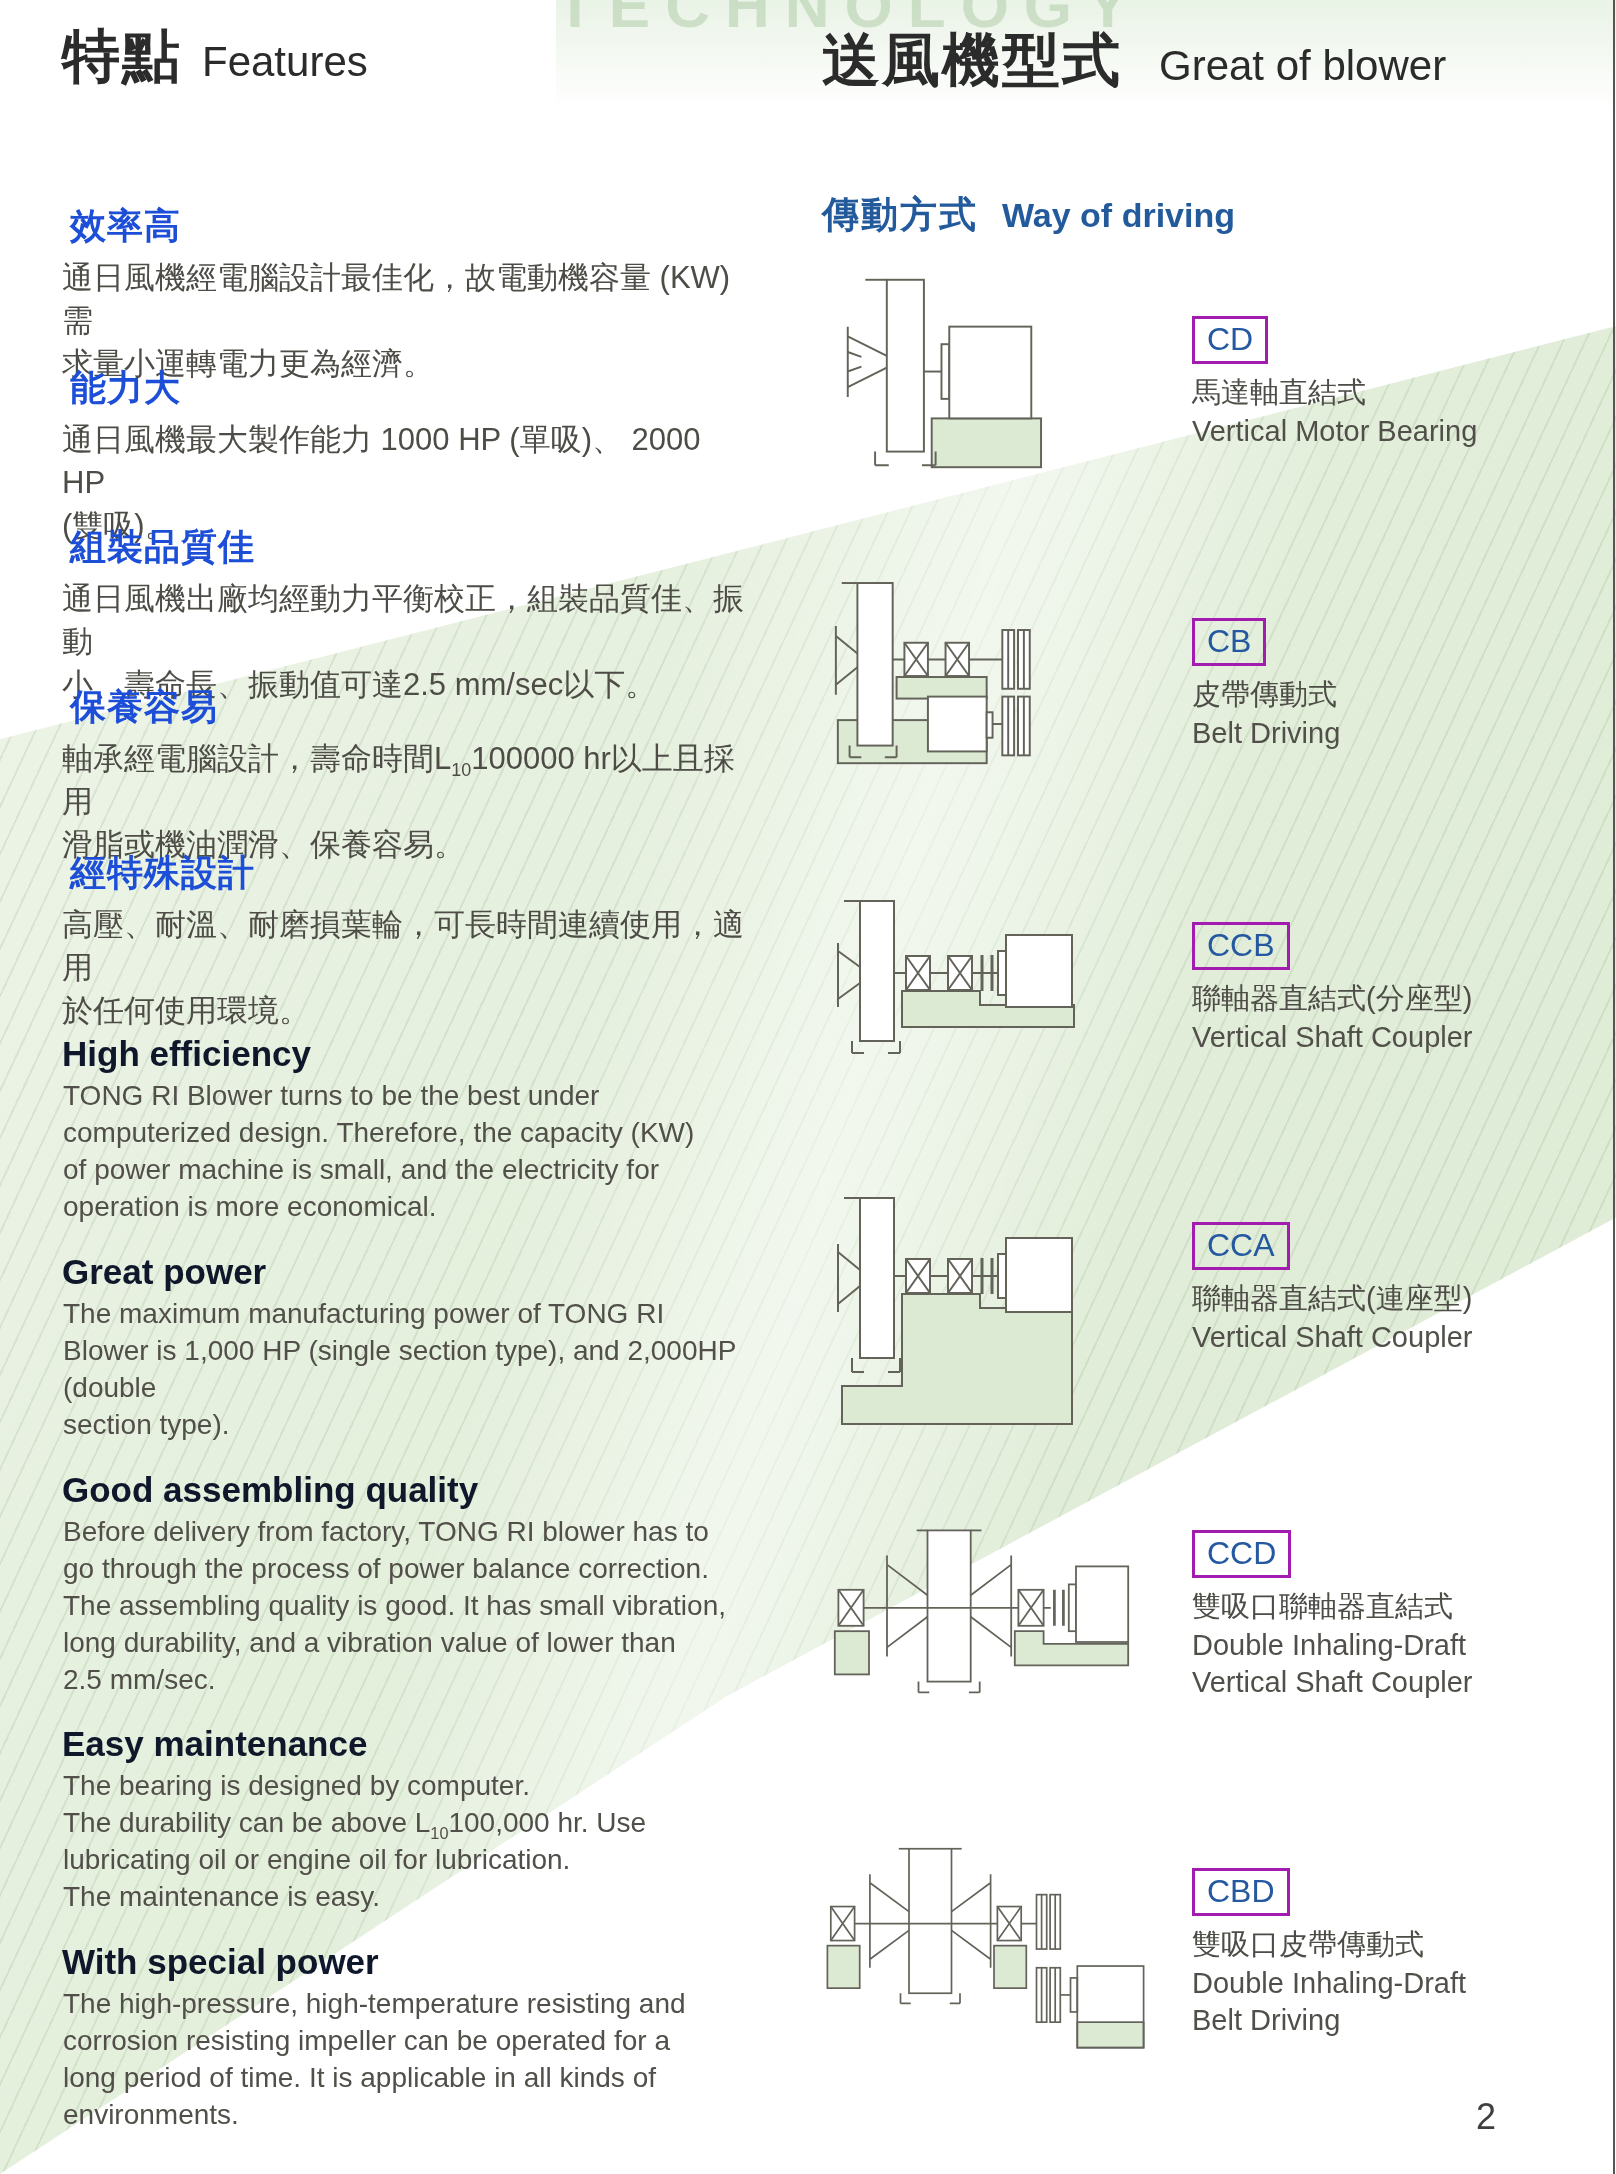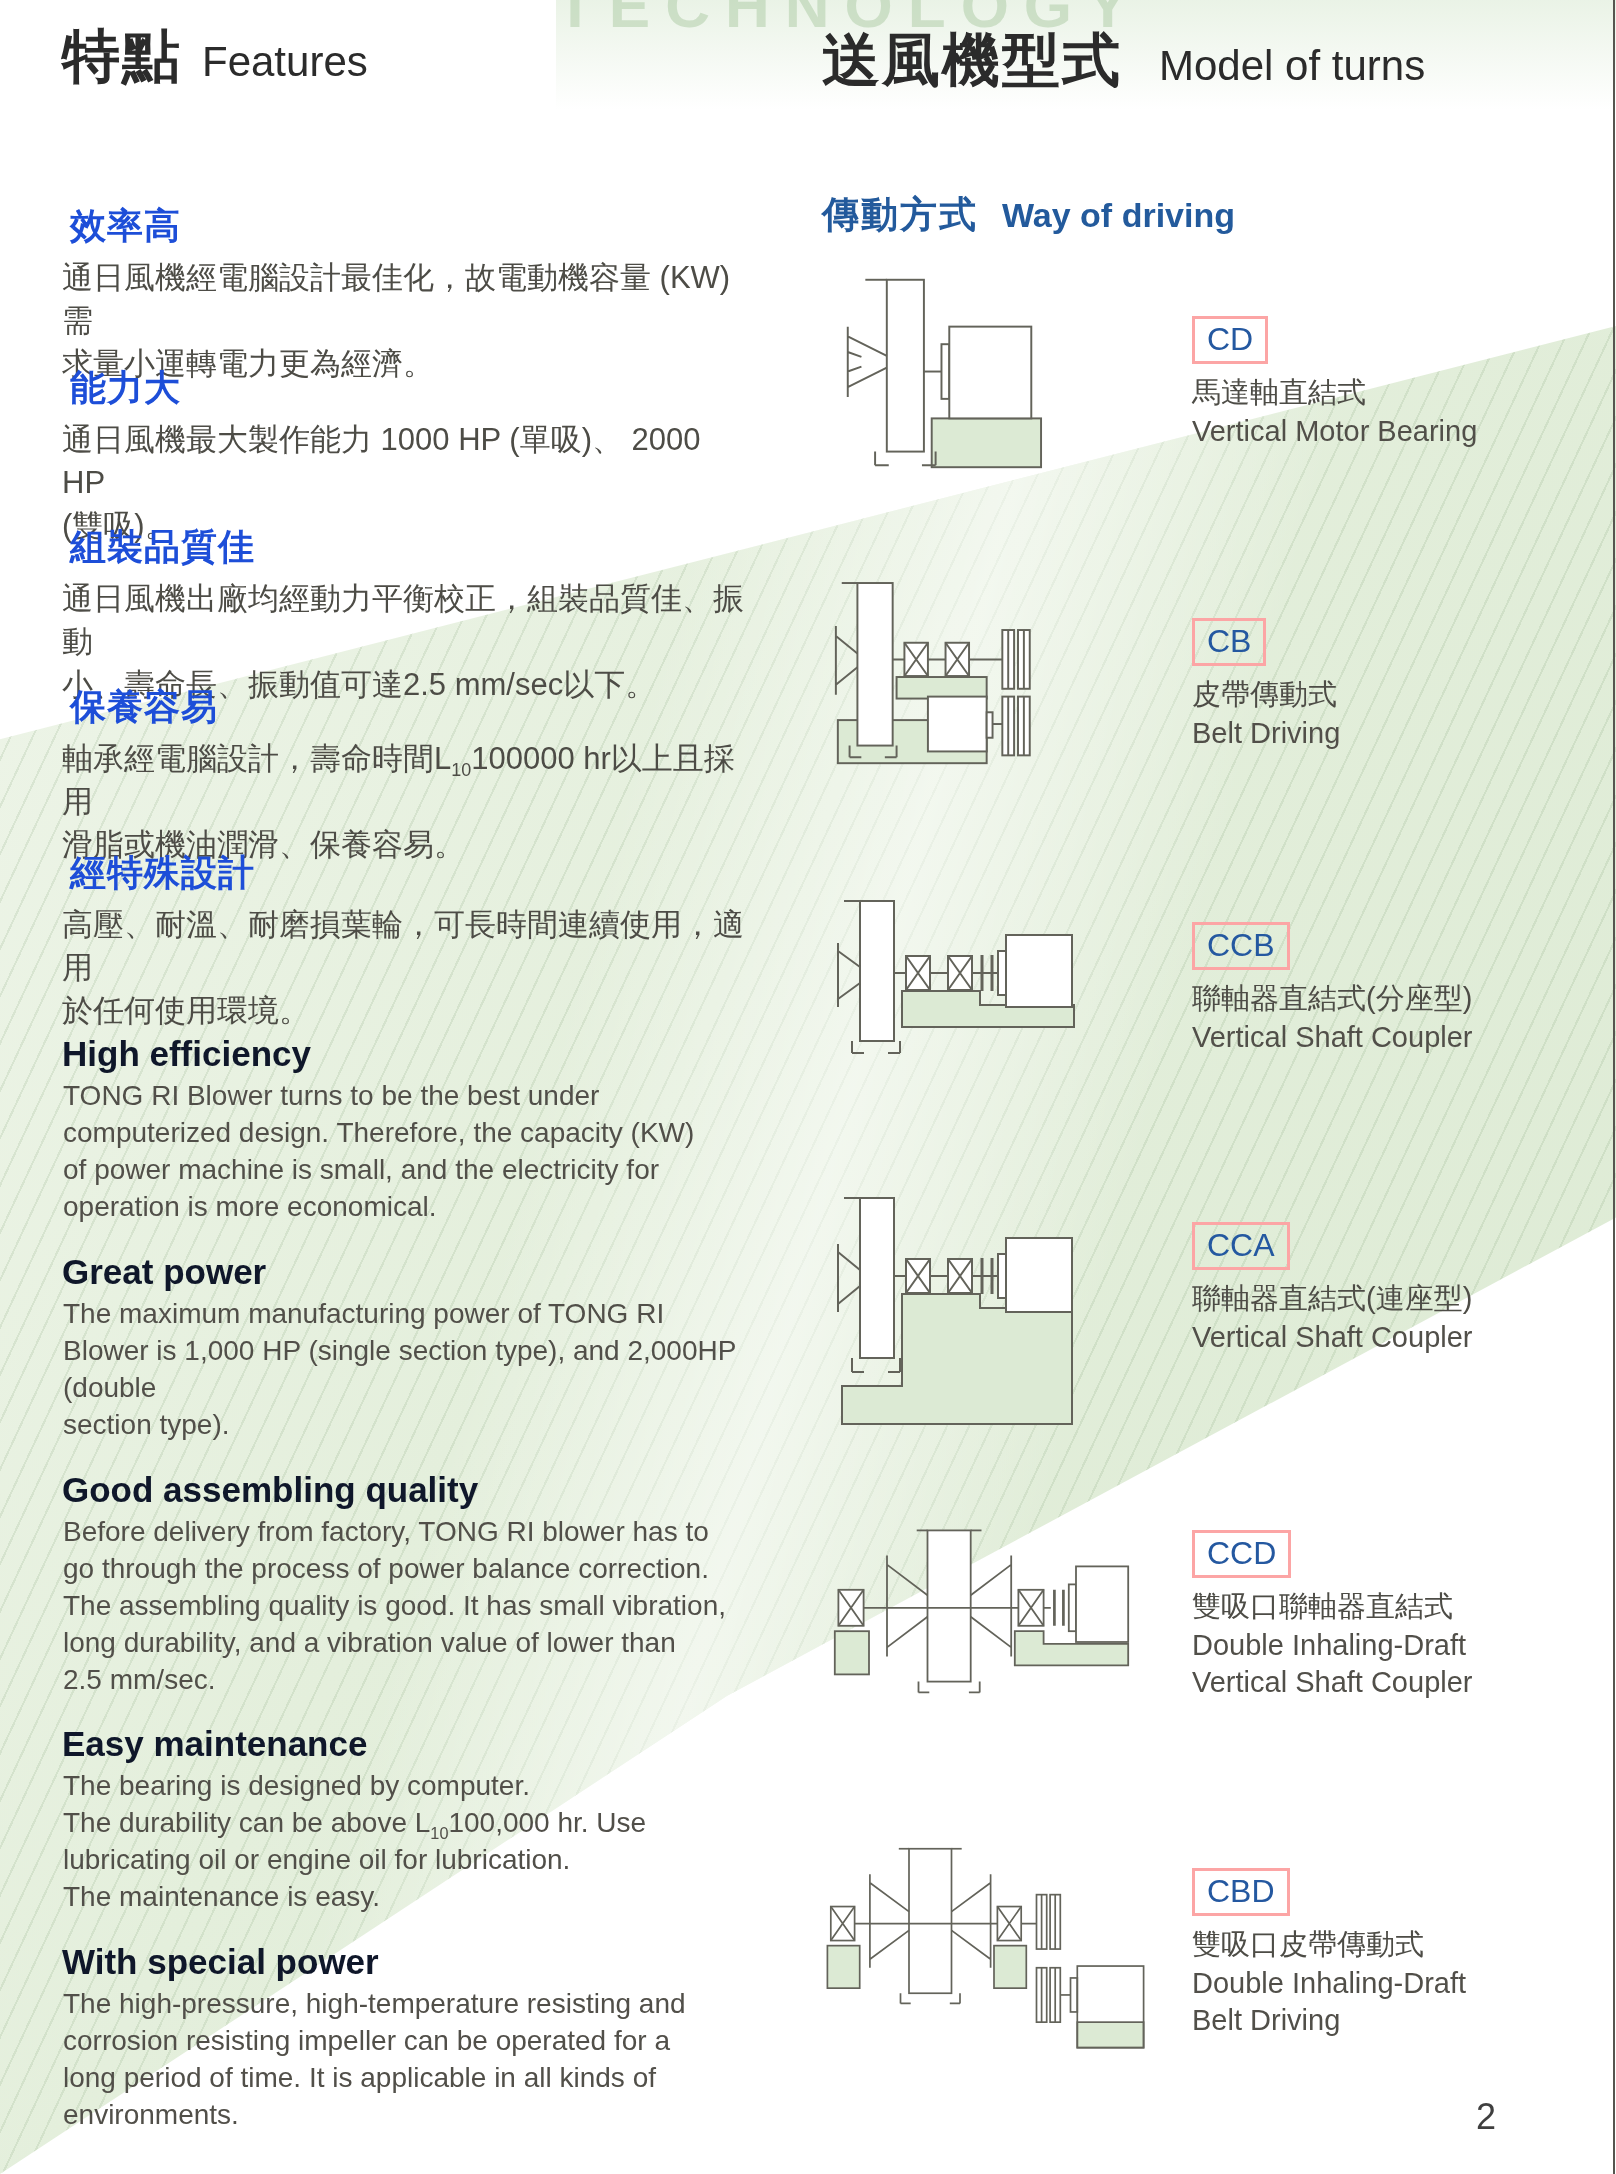--- a/index.html
+++ b/index.html
@@ -49,21 +49,21 @@
   .zh-head { margin:8px; color:#1d4ed8; font-size:36px; font-weight:bold; line-height:44px; letter-spacing:1px; }
   .zh-body { margin:0; color:#4d4c46; font-size:31px; line-height:43px; white-space:pre-line; }
   .en-head { margin:0; color:#0f172a; font-size:35px; font-weight:bold; line-height:44px; }
   .en-body { margin:1px; color:#514f49; font-size:28px; line-height:37px; white-space:pre-line; }
   sub { font-size:0.58em; line-height:0; }
 
   
   .diagram { position:absolute; }
   .model-label { position:absolute; width:430px; }
   .code-box {
-    display:inline-block; border:3px solid #fca5a5; color:#2458a0;
+    display:inline-block; border:3px solid #a21caf; color:#2458a0;
     font-size:32px; font-weight:500; padding:2px 12px 4px 12px; line-height:36px;
   }
   .model-zh { color:#4d4c46; font-size:29px; margin-top:10px; line-height:37px; }
   .model-en { color:#514f49; font-size:29px; margin-top:2px; line-height:37px; white-space:pre-line; }
 
   .page-number { position:absolute; left:1476px; top:2096px; font-size:36px; color:#3f3f3f; }
 
   svg .ln { stroke:#63635a; stroke-width:2; fill:none; }
   svg .bx { stroke:#63635a; stroke-width:2; fill:#ffffff; }
   svg .gr { stroke:#63635a; stroke-width:2; fill:#dcead4; }
@@ -151,21 +151,21 @@
   <div class="sec" style="top:1940px">
     <h3 class="en-head">With special power</h3>
     <p class="en-body">The high-pressure, high-temperature resisting and
 corrosion resisting impeller can be operated for a
 long period of time. It is applicable in all kinds of
 environments.</p>
   </div>
 
   <div class="main-title" style="left:822px; top:22px;gap:17px;">
     <span class="zh">送風機型式</span>
-    <span class="en">Model of turns</span>
+    <span class="en">Great of blower</span>
   </div>
 
   <div class="sub-title" style="left:822px; top:190px;">
     <span class="zh">傳動方式</span>
     <span class="en">Way of driving</span>
   </div>
 
   <svg class="diagram" style="left:838px; top:268px;" width="205" height="210" viewBox="0 0 210 215">
     <rect class="gr" x="96" y="154" width="112" height="50"></rect>
     <line class="ln" x1="28" y1="12" x2="50" y2="12"></line>

